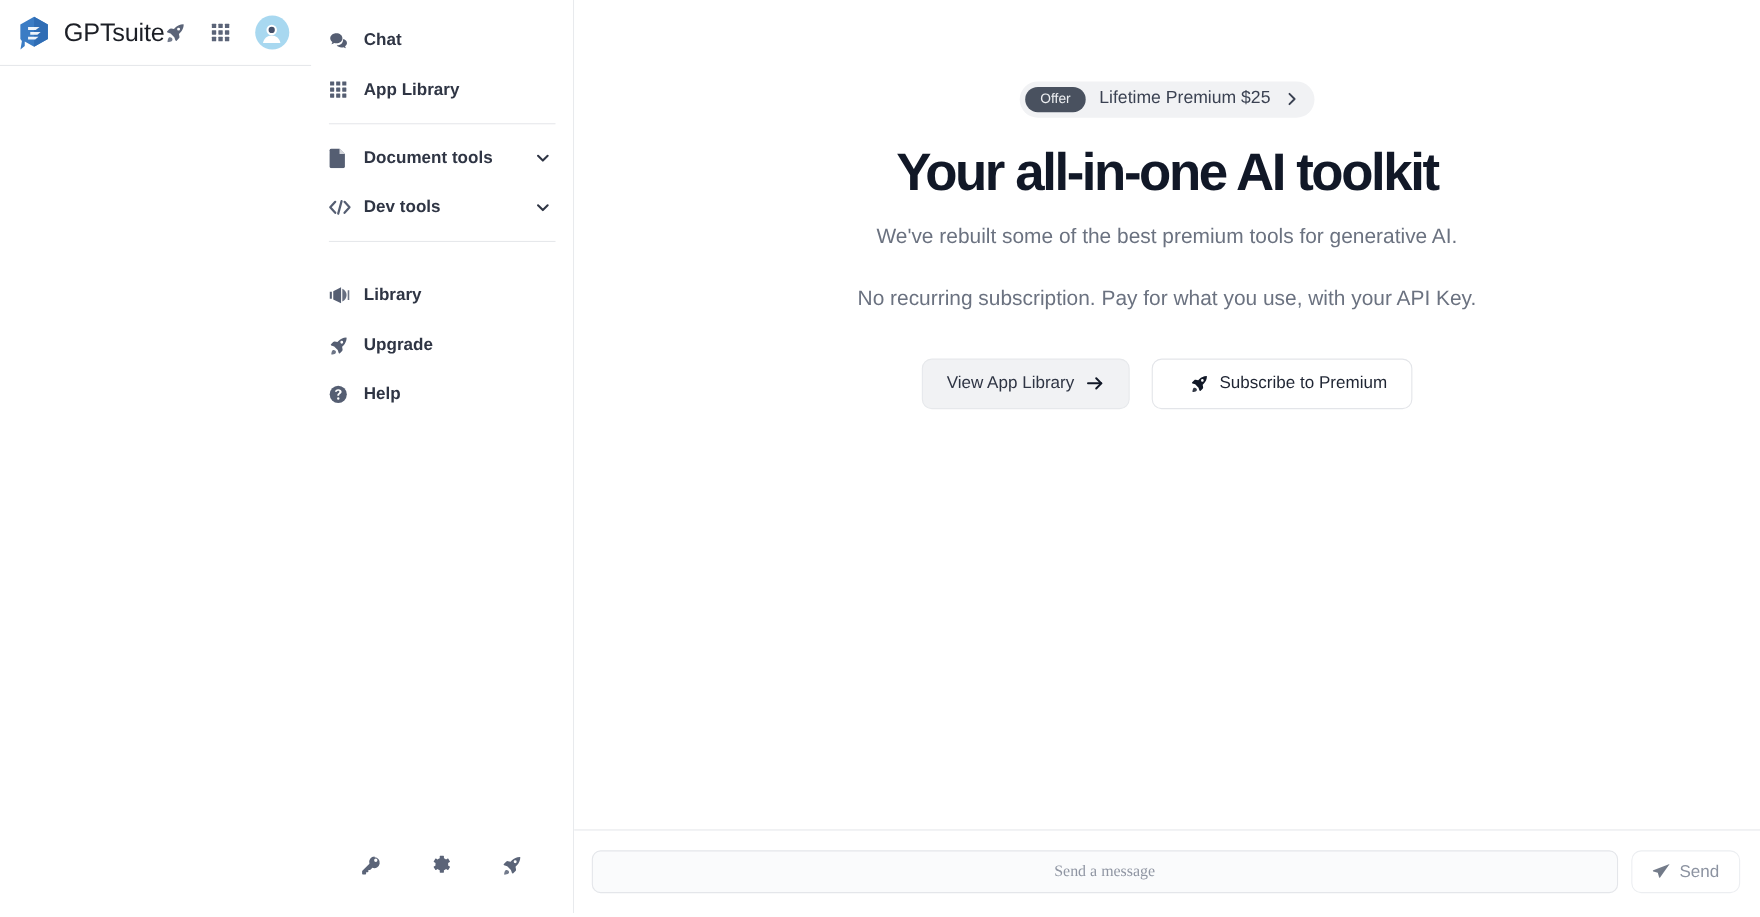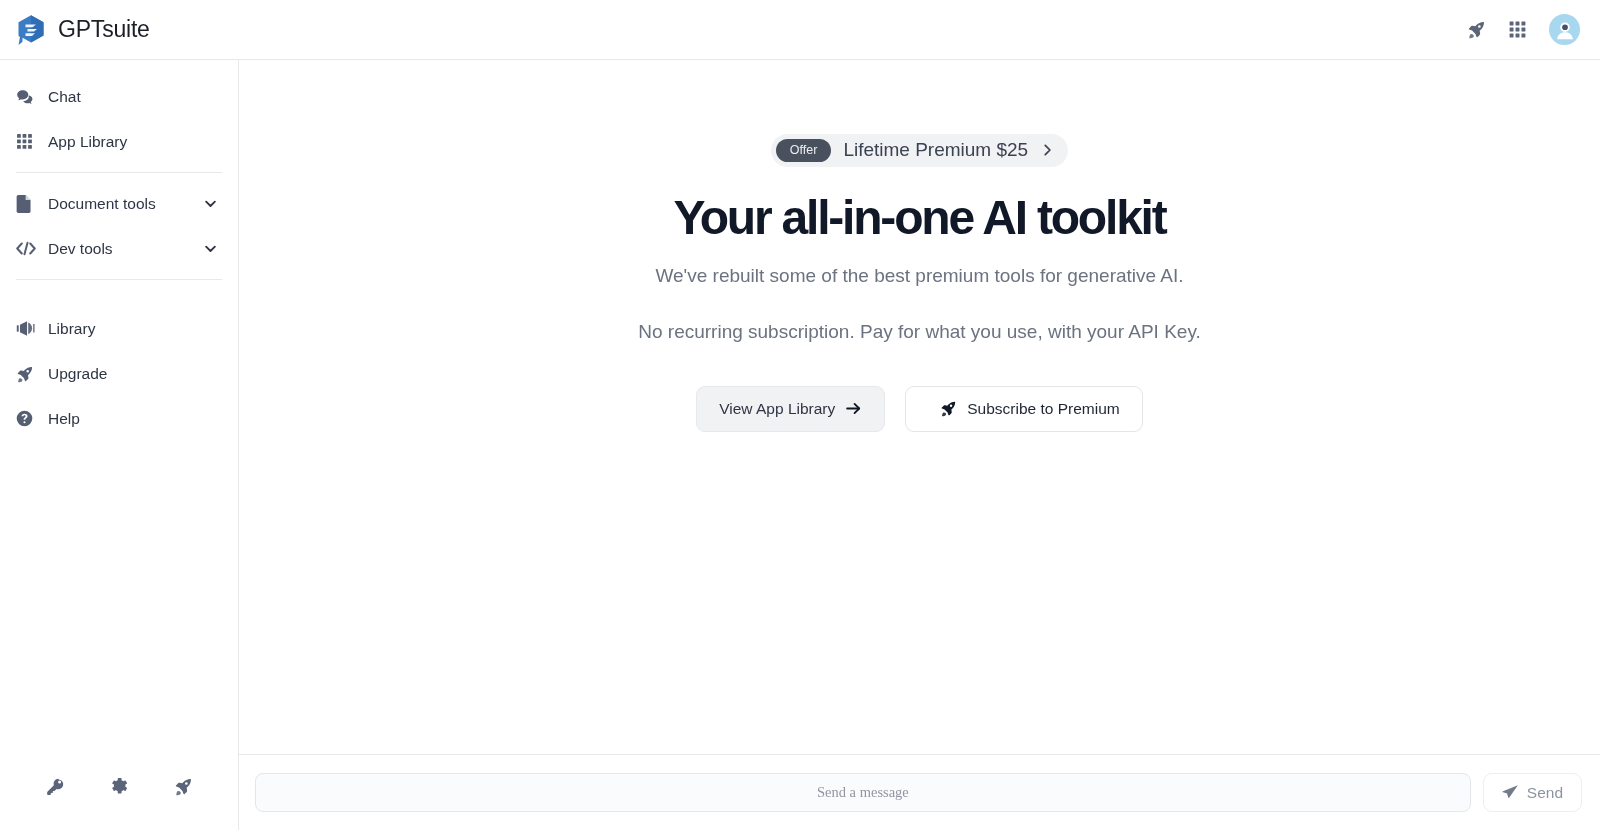--- a/index.html
+++ b/index.html
@@ -3,21 +3,21 @@
 <meta charset="utf-8">
 <style>
   * { box-sizing: border-box; margin: 0; padding: 0; }
   html, body {
     width: 1600px; height: 834px;
     font-family: "Liberation Sans", sans-serif;
     background: #ffffff;
     overflow: hidden;
   }
 
-  .app { width: 1600px; height: 830px; display: flex; flex-direction: column; }
+  .app { width: 1600px; height: 830px; display: flex; }
 
   
   .header {
     height: 60px; min-height: 60px;
     display: flex; align-items: center; justify-content: space-between;
     border-bottom: 1px solid #e6e8eb;
     background: #fff;
     padding: 0 14px 0 16px;
   }
   .brand { display: flex; align-items: center; gap: 12px; }
@@ -53,21 +53,21 @@
     cursor: pointer;
     color: #2f3544;
     font-size: 15.5px;
   }
   .nav-item .ic {
     width: 22px; min-width: 22px;
     display: flex; align-items: center; justify-content: flex-start;
     color: #555e72;
     margin-right: 10px;
   }
-  .nav-item .lbl { flex: 1; white-space: nowrap; }
+  .nav-item .lbl { flex: 1; white-space: nowrap; font-weight: bold; }
   .nav-item .chev { color: #2f3544; display: flex; align-items: center; padding-right: 4px; }
   .nav-sep { height: 1px; background: #e6e8eb; margin: 8px 16px; }
   .nav-gap { height: 18px; }
 
   .sidebar-footer {
     height: 70px;
     display: flex; align-items: center; justify-content: center;
     gap: 45px;
     color: #5b6478;
     padding-bottom: 18px;
@@ -93,21 +93,21 @@
   }
   .offer-badge {
     background: #49515f;
     color: #eceef1;
     font-size: 12.5px;
     border-radius: 999px;
     padding: 5px 14px;
     line-height: 1;
     text-align: center;
   }
-  .offer-text { font-size: 19px; color: #3b4252; }
+  .offer-text { font-size: 16px; color: #3b4252; }
   .offer-chev { color: #3b4252; display: flex; align-items: center; }
 
   .headline {
     margin-top: 26px;
     font-size: 48px;
     font-weight: 700;
     color: #111827;
     letter-spacing: -2.2px;
     line-height: 1.05;
     white-space: nowrap;

